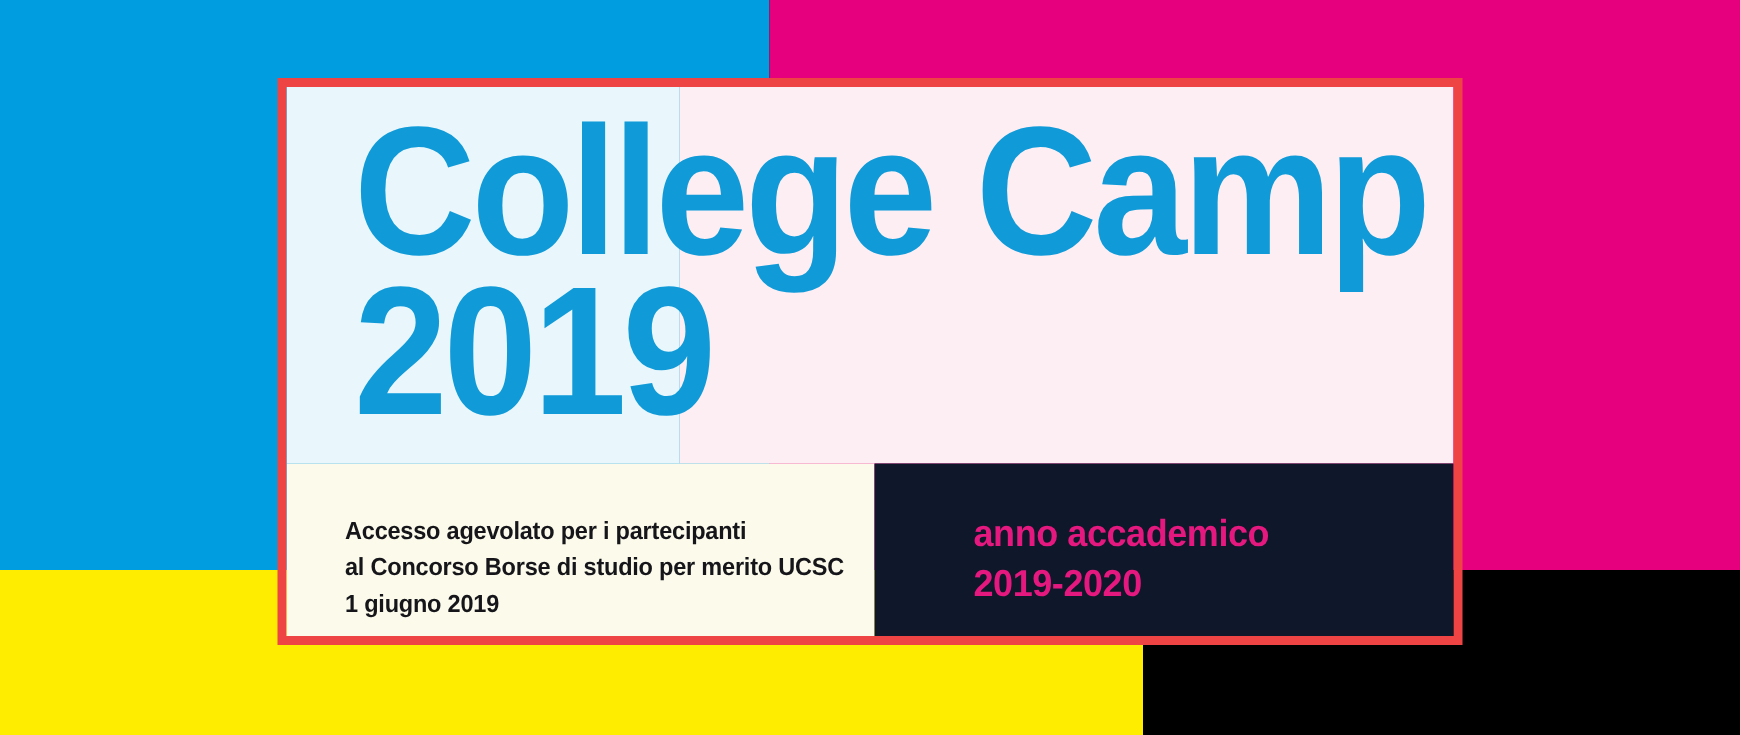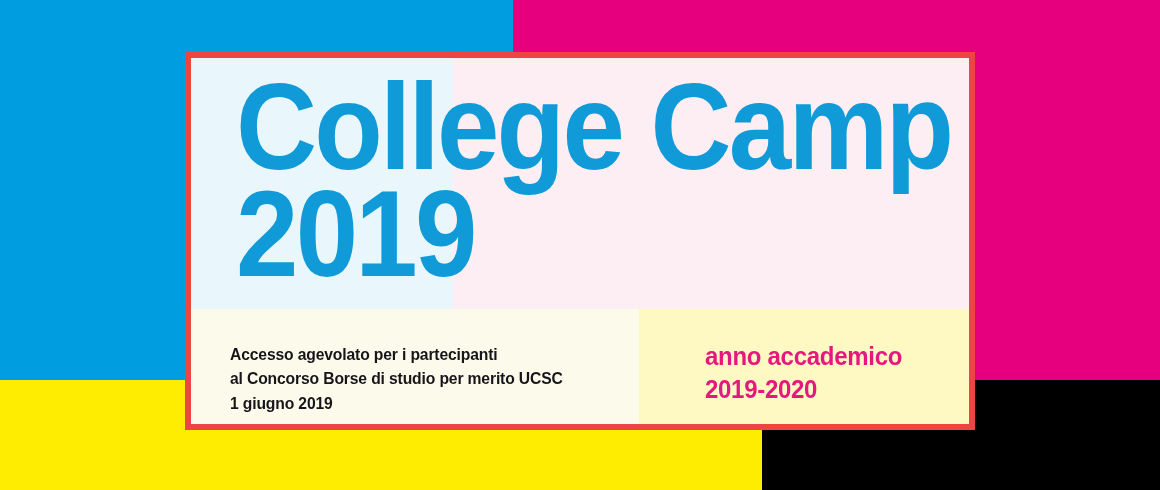--- a/index.html
+++ b/index.html
@@ -102,28 +102,28 @@
     transform: scaleX(0.92);
     transform-origin: left center;
   }
 
   .card-bottom {
     flex: 1;
     display: flex;
     min-height: 0;
   }
   .panel-cream {
-    width: 448px;
+    width: 392px;
     flex: none;
     background: #fbfaeb;
     position: relative;
   }
   .panel-grey {
     flex: 1;
-    background: #fef9c3;
+    background: #0f172a;
     position: relative;
   }
 
   .blurb {
     position: absolute;
     left: 39px;
     top: 33px;
     color: #16161a;
     font-family: "Liberation Sans Narrow", "Liberation Sans", sans-serif;
     font-weight: bold;

